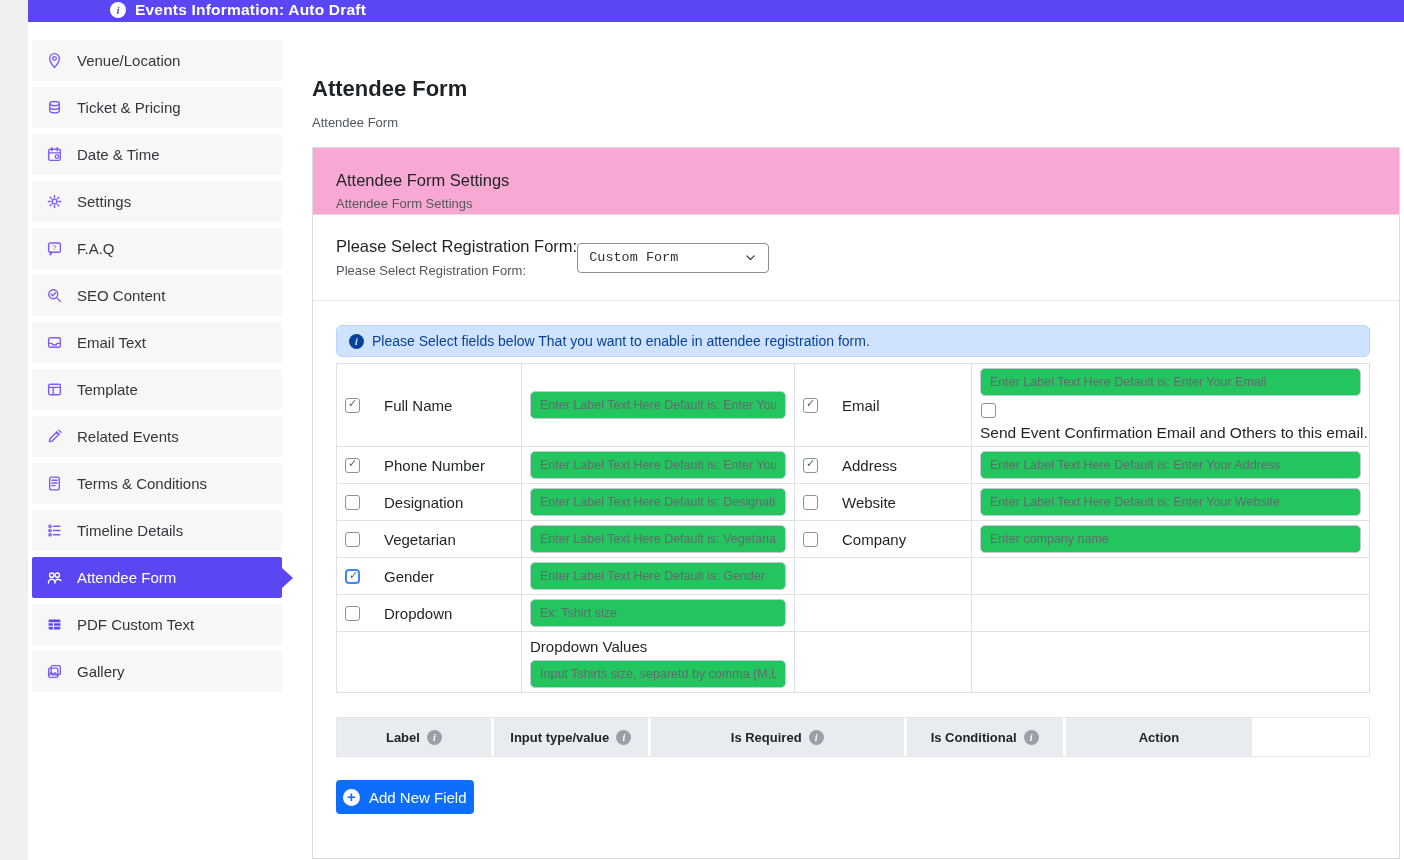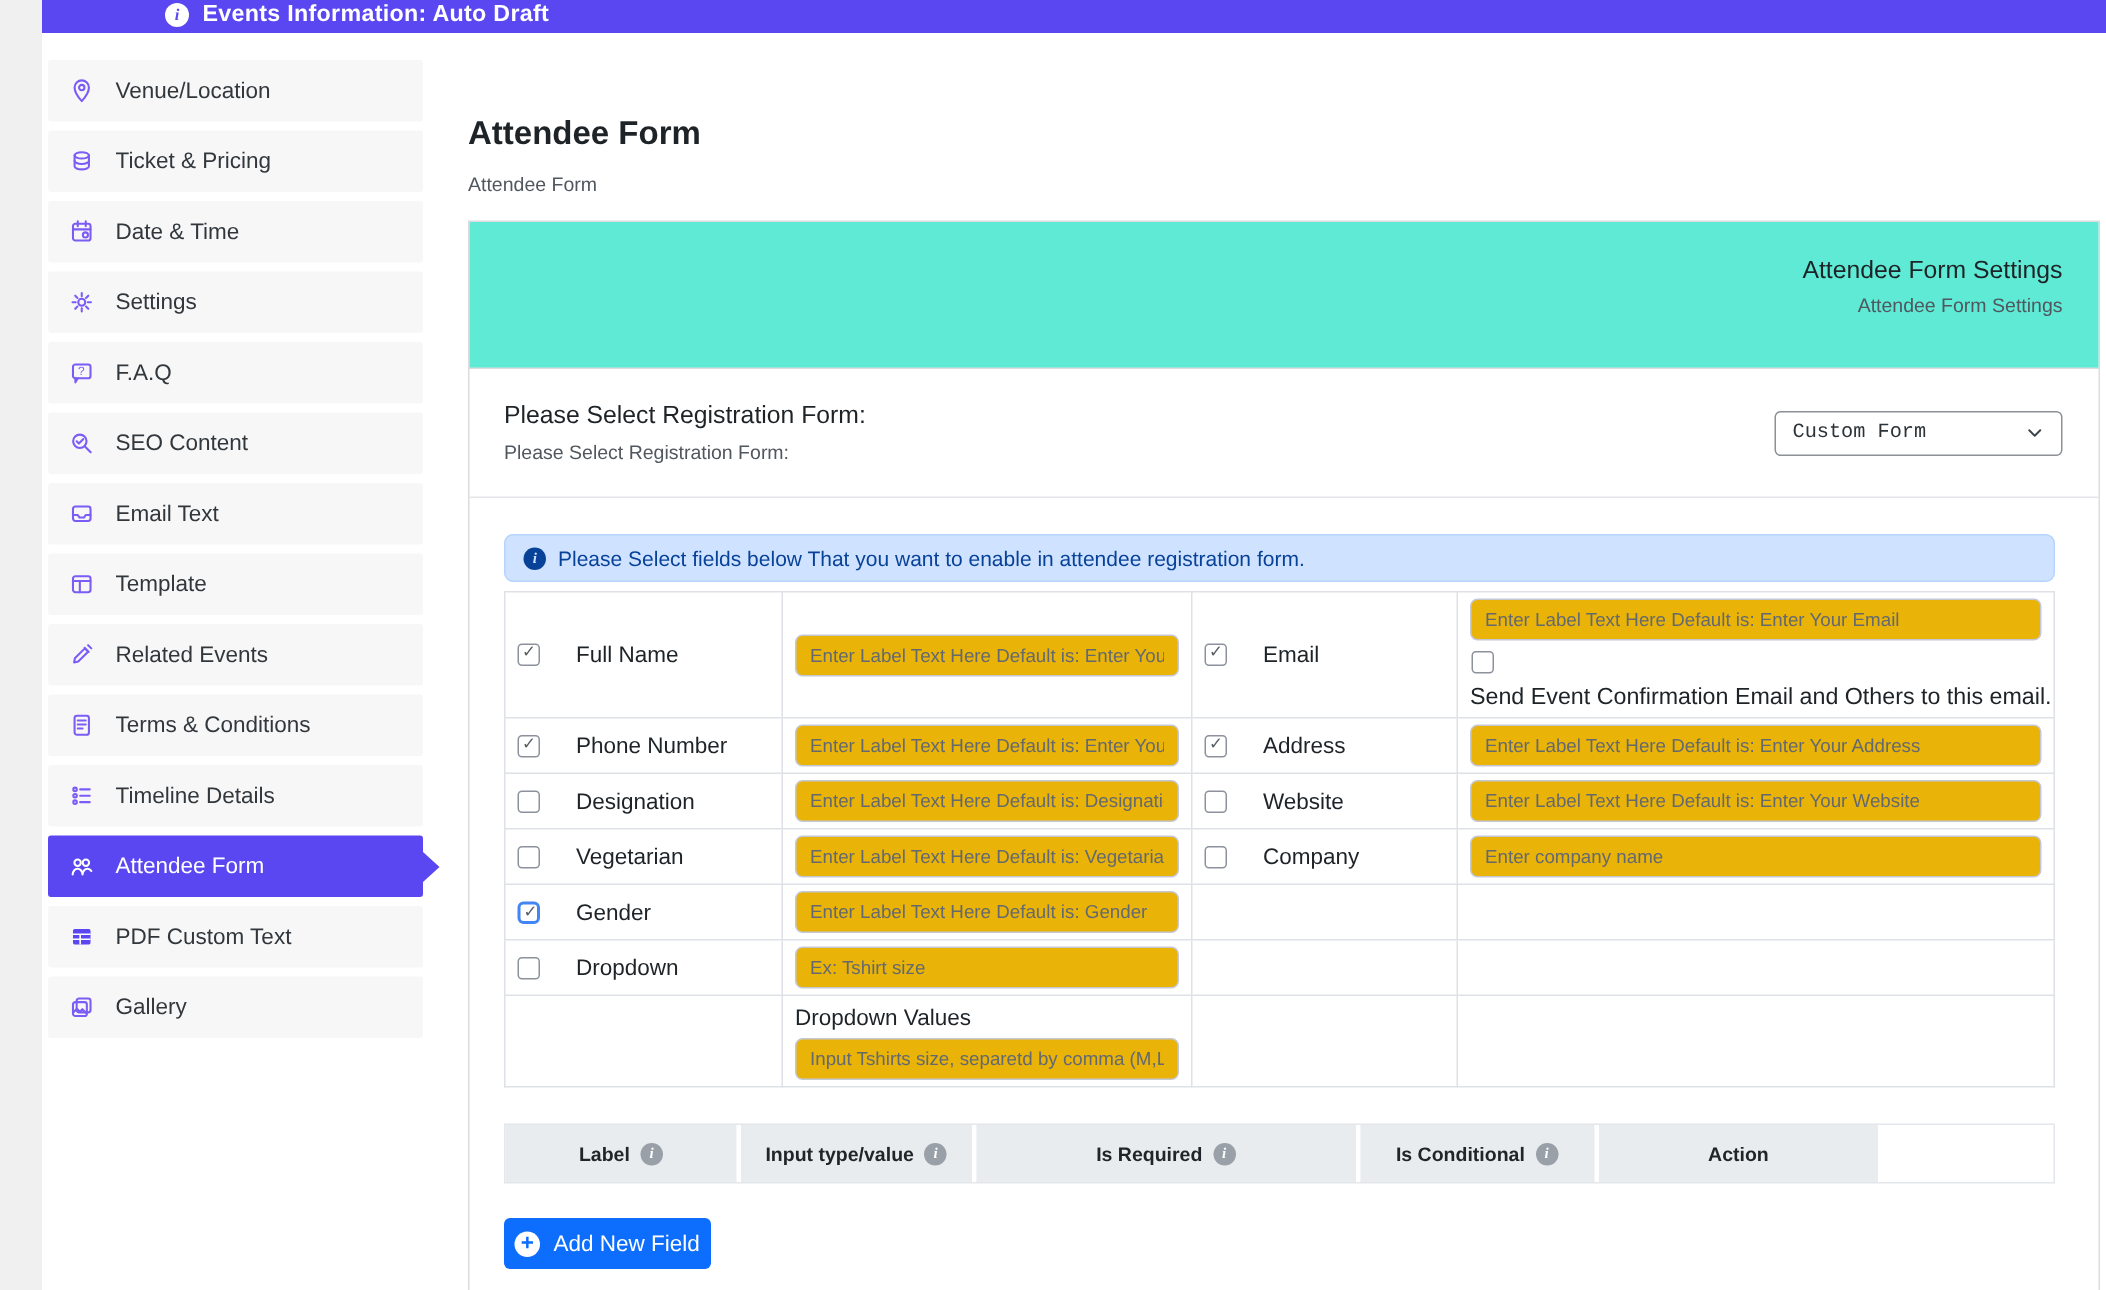--- a/index.html
+++ b/index.html
@@ -26,25 +26,25 @@
   .side-item.active .arrow { position:absolute; right:-11px; top:50%; transform:translateY(-50%);
     width:0; height:0; border-top:10px solid transparent; border-bottom:10px solid transparent;
     border-left:11px solid #5b47f2; }
 
   
   .content { position:absolute; left:312px; top:22px; width:1088px; }
   .page-title { margin-top:54px; font-size:22px; font-weight:bold; color:#1d2327; }
   .page-subtitle { margin-top:13px; font-size:13px; color:#50575e; }
 
   .panel { margin-top:17px; border:1px solid #dcdcde; background:#fff; min-height:712px; }
-  .panel-head { background:#5eead4; border-bottom:1px solid #dcdcde; padding:23px 24px 34px 23px;text-align:right; }
+  .panel-head { background:#f9a8d4; border-bottom:1px solid #dcdcde; padding:23px 24px 3px 23px; }
   .panel-head h2 { font-size:16.5px; font-weight:normal; color:#1d2327; }
   .panel-head .sub { margin-top:6px; font-size:13px; color:#50575e; }
 
-  .reg-row { display:flex; align-items:center; justify-content:space-between;
+  .reg-row { display:flex; align-items:center; 
     padding:22px 24px 22px 23px; border-bottom:1px solid #e3e5e8; }
   .reg-row h3 { font-size:16.5px; font-weight:normal; color:#1d2327; }
   .reg-row .sub { margin-top:7px; font-size:13px; color:#50575e; }
   .select-box { width:192px; height:30px; border:1px solid #8c8f94; border-radius:4px; background:#fff;
     display:flex; align-items:center; justify-content:space-between; padding:0 11px; cursor:pointer;font-family:Liberation Mono, monospace; }
   .select-box .val { font-size:13.5px; color:#2c3338; }
   .select-box svg { width:13px; height:13px; }
 
   .panel-body { padding:24px 29px 24px 23px; }
 
@@ -59,21 +59,21 @@
   table.fields tr.r1 { height:82px; } table.fields tr.rn { height:31px; } table.fields tr.r7 { height:61px; }
   td.inpcell { padding:4px 16px 4px 7px; }
 
   .cbrow { display:flex; align-items:center; gap:24px; font-size:15px; color:#1d2327; }
   .cb { width:15px; height:15px; border:1px solid #8c919c; border-radius:3px; background:#fff;
     position:relative; display:inline-block; flex:0 0 auto; cursor:pointer; }
   .cb.checked::after { content:"✓"; position:absolute; left:2px; top:-2px; font-size:11px;
     font-weight:bold; color:#555d66; }
   .cb.focus { border:2px solid #4285f4; border-radius:4px; }
 
-  input.fld { width:100%; height:28px; border:1px solid #c3c8d4; border-radius:5px; background:#eab308;
+  input.fld { width:100%; height:28px; border:1px solid #c3c8d4; border-radius:5px; background:#22c55e;
     font-size:12.5px; padding:0 9px; color:#2c3338; font-family:inherit; }
   input.fld::placeholder { color:#646970; opacity:1; }
 
   .email-extra { margin-top:6px; }
   .email-extra .cb { margin:1px 0 2px 1px; }
   .confirm-label { font-size:15.5px; color:#1d2327; white-space:nowrap; }
 
   .dd-label { font-size:15px; color:#1d2327; margin:2px 0 5px 0; }
 
   .cols-head { display:grid; grid-template-columns:15.2% 15.2% 24.8% 15.4% 18.1% 11.3%;

